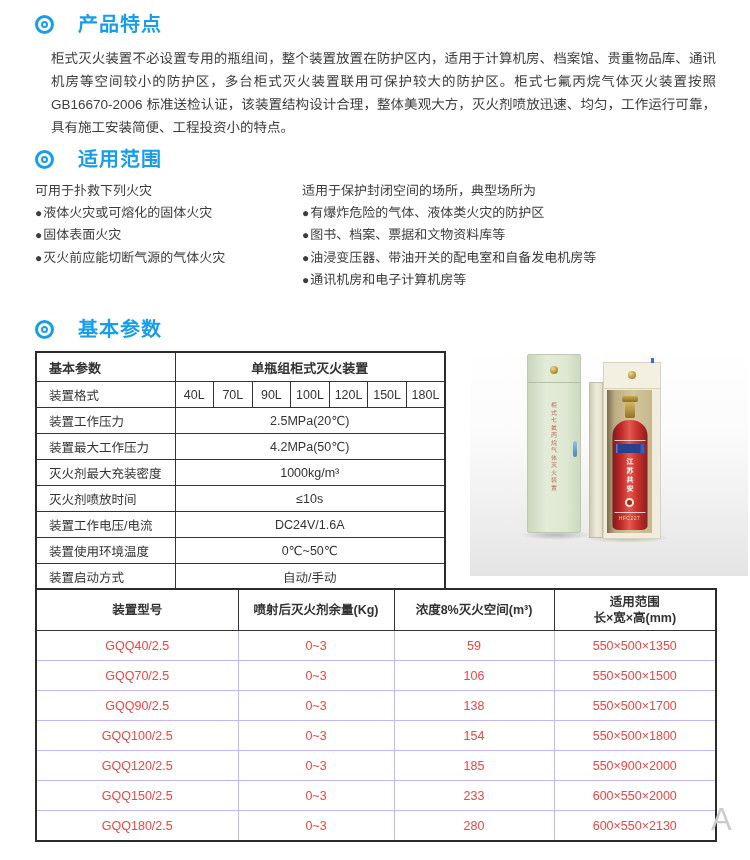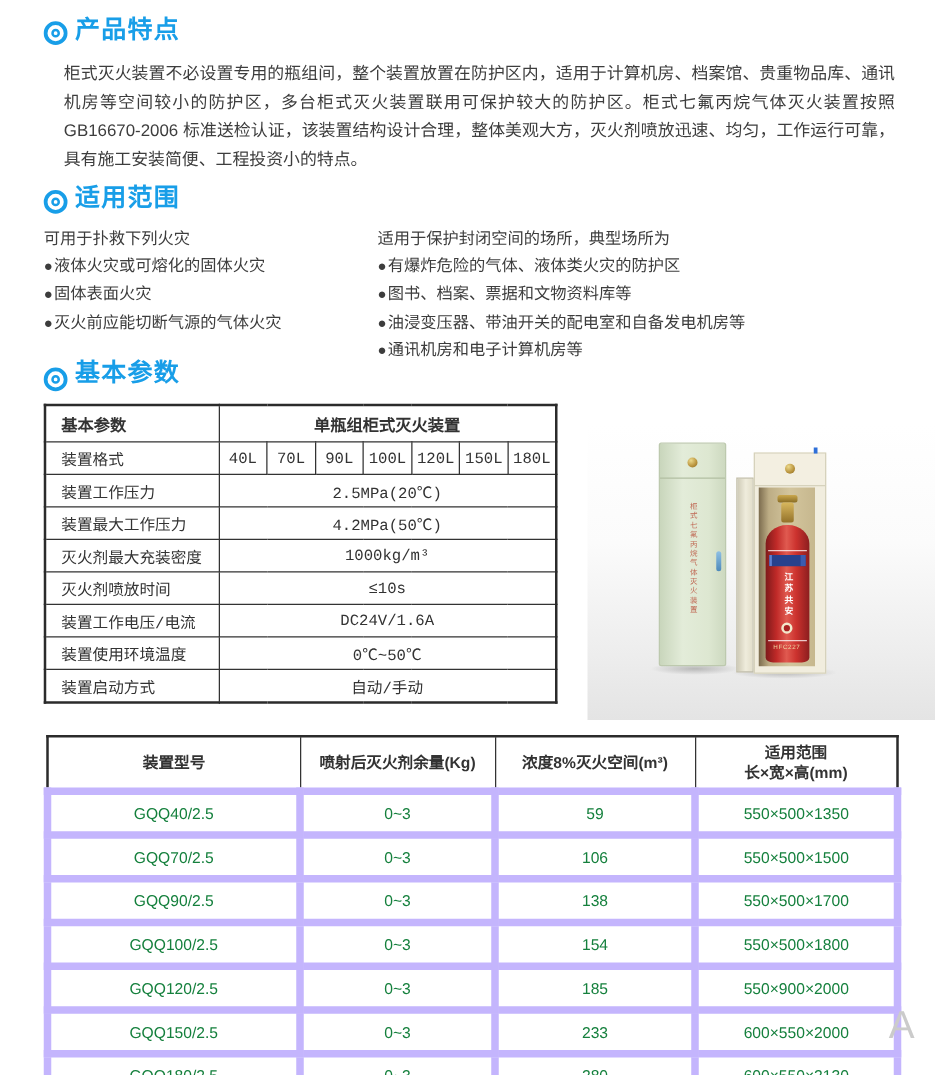--- a/index.html
+++ b/index.html
@@ -4,52 +4,52 @@
 <style>
   html,body{margin:0;padding:0;}
   body{
     width:750px;height:860px;background:#ffffff;
     font-family:"Liberation Sans","DejaVu Sans",sans-serif;
     color:#3d3d3d;position:relative;overflow:hidden;
   }
   .page{position:relative;width:750px;height:860px;}
 
   
-  .sec-title{display:flex;align-items:flex-end;gap:6px;height:24px;}
+  .sec-title{display:flex;align-items:center;gap:24px;height:24px;}
   .ring-icon{width:19px;height:19px;box-sizing:border-box;border:3px solid #189ee8;border-radius:50%;
     display:flex;align-items:center;justify-content:center;flex:0 0 auto;}
   .ring-inner{width:7px;height:7px;box-sizing:border-box;border:2px solid #189ee8;border-radius:50%;}
   .sec-title h2{margin:0;font-size:20px;line-height:24px;font-weight:bold;color:#189ee8;letter-spacing:1px;}
 
   .sec-features{position:absolute;left:35px;top:12px;width:681px;}
   .features-body{margin:11px 0 0 16px;font-size:13.5px;line-height:23px;text-align:justify;color:#3d3d3d;}
 
   .sec-scope{position:absolute;left:35px;top:147px;width:681px;}
   .scope-cols{display:flex;margin-top:9px;}
   .scope-col{font-size:13px;line-height:21.5px;color:#3d3d3d;}
   .scope-col.left{width:267px;flex:0 0 auto;}
   .scope-col.right{flex:1;}
   .scope-header{font-size:13px;}
   .scope-item{white-space:nowrap;}
   .bullet{font-size:12px;margin-right:1px;}
 
-  .sec-basic{position:absolute;left:35px;top:289px;width:681px;font-family:Liberation Mono, monospace;}
+  .sec-basic{position:absolute;left:35px;top:317px;width:681px;}
 
   
   table{border-collapse:collapse;table-layout:fixed;background:#fff;}
   .basic-table{width:411px;margin-top:10px;border:2px solid #2b2b2b;}
   .basic-table td{border:1px solid #333;height:25px;font-size:12.5px;text-align:center;
     padding:0;color:#333;vertical-align:middle;overflow:hidden;}
   .basic-table tr.hdr td{height:28px;font-weight:bold;font-size:13px;}
   .basic-table td.lbl{text-align:left;padding-left:12px;}
 
   .models-table{position:absolute;left:35px;top:588px;width:680px;border:2px solid #2b2b2b;}
   .models-table th{border:1px solid #333;height:40px;font-size:12.5px;font-weight:bold;color:#333;
     text-align:center;vertical-align:middle;padding:0;line-height:1.3;}
-  .models-table td{border:6px solid #c4b5fd;height:29px;font-size:12.5px;color:#15803d;
+  .models-table td{border:1px solid #c4b5fd;height:29px;font-size:12.5px;color:#ef4444;
     text-align:center;vertical-align:middle;padding:0;margin-left:32px;}
   .pre{white-space:pre-line;}
 
   
   .photo{position:absolute;left:470px;top:340px;width:278px;height:236px;
     background:linear-gradient(180deg,#ffffff 0%,#fbfbfb 40%,#ededed 78%,#e4e4e4 100%);}
   .photo *{position:absolute;box-sizing:border-box;}
   .shadow{height:10px;border-radius:50%;background:radial-gradient(ellipse at center,rgba(0,0,0,.22),rgba(0,0,0,0) 70%);}
   .shadow.s1{left:50px;top:190px;width:72px;}
   .shadow.s2{left:115px;top:193px;width:85px;}

